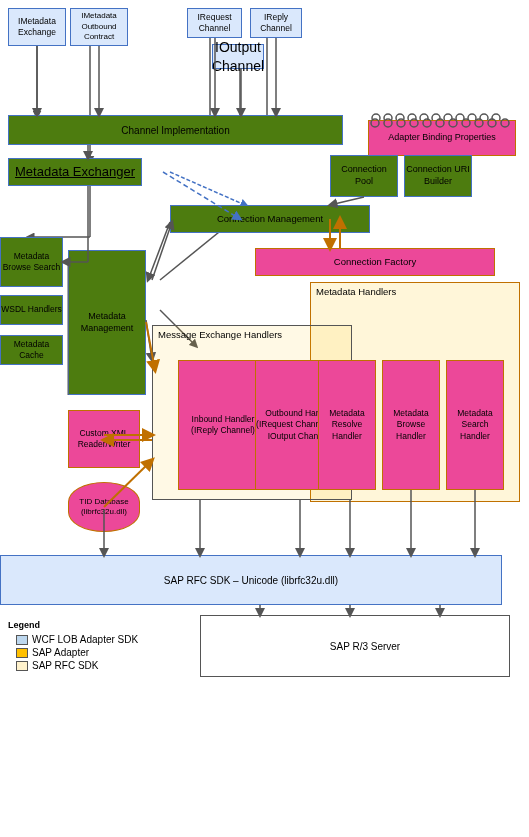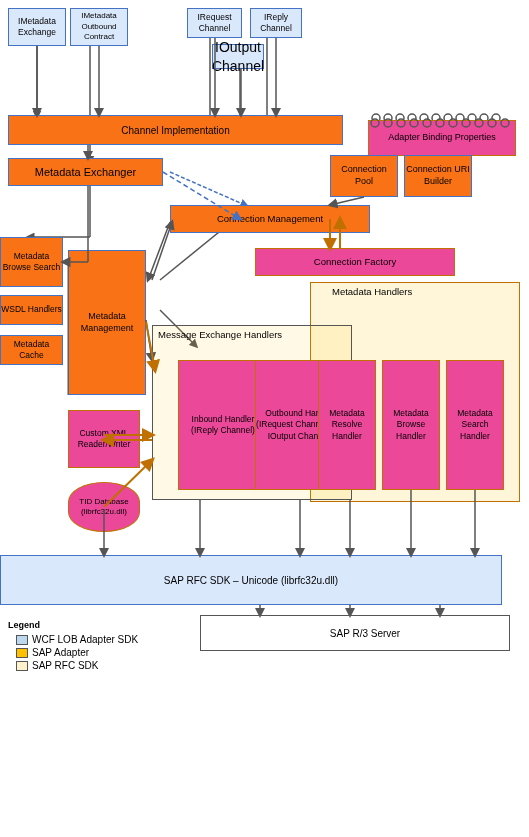--- a/index.html
+++ b/index.html
@@ -21,21 +21,21 @@
       position: absolute;
       border: 1.5px solid #555;
       display: flex;
       align-items: center;
       justify-content: center;
       text-align: center;
       font-size: 9.5px;
       line-height: 1.3;
     }
     .box-blue {
-      background: #f97316;
+      background: #4d7c0f;
       border-color: #4472c4;
     }
     .box-yellow {
       background: #ec4899;
       border-color: #c07000;
     }
     .box-white-blue {
       background: #dae8fc;
       border-color: #4472c4;
     }
@@ -152,58 +152,58 @@
   </div>
 
   <div class="box box-yellow" style="left:368px; top:120px; width:148px; height:36px; font-size:9px;">
     <span>Adapter Binding Properties</span>
   </div>
 
   <div class="box box-blue" style="left:8px; top:115px; width:335px; height:30px; font-size:10px;">
     <span>Channel Implementation</span>
   </div>
 
-  <div class="box box-blue" style="left:8px; top:158px; width:155px; height:28px; font-size:11px;">
+  <div class="box box-blue" style="left:8px; top:158px; width:134px; height:28px; font-size:13px;text-decoration:underline;">
     <span>Metadata Exchanger</span>
   </div>
 
   <div class="box box-blue" style="left:330px; top:155px; width:68px; height:42px; font-size:9px;">
     <span>Connection Pool</span>
   </div>
 
   <div class="box box-blue" style="left:404px; top:155px; width:68px; height:42px; font-size:9px;">
     <span>Connection URI Builder</span>
   </div>
 
   <div class="box box-blue" style="left:170px; top:205px; width:200px; height:28px; font-size:9.5px;">
     <span>Connection Management</span>
   </div>
 
-  <div class="box box-yellow" style="left:255px; top:248px; width:200px; height:28px; font-size:9.5px;text-align:center;">
+  <div class="box box-yellow" style="left:255px; top:248px; width:240px; height:28px; font-size:9.5px;text-align:center;">
     <span>Connection Factory</span>
   </div>
 
   <div class="box box-blue" style="left:0px; top:237px; width:63px; height:50px; font-size:8.5px;">
     <span>Metadata Browse Search</span>
   </div>
 
   <div class="box box-blue" style="left:0px; top:295px; width:63px; height:30px; font-size:8.5px;">
     <span>WSDL Handlers</span>
   </div>
 
   <div class="box box-blue" style="left:0px; top:335px; width:63px; height:30px; font-size:8.5px;">
     <span>Metadata Cache</span>
   </div>
 
   <div class="box box-blue" style="left:68px; top:250px; width:78px; height:145px; font-size:9px;">
     <span>Metadata Management</span>
   </div>
 
   <div class="container-box container-yellow" style="left:310px; top:282px; width:210px; height:220px;">
-    <span class="container-label" style="left:5px; top:3px;margin-left:16px;">Metadata Handlers</span>
+    <span class="container-label" style="left:5px; top:3px;">Metadata Handlers</span>
   </div>
 
   <div class="container-box" style="left:152px; top:325px; width:200px; height:175px; border-color:#555; background:rgba(255,192,0,0.1);">
     <span class="container-label" style="left:5px; top:3px;">Message Exchange Handlers</span>
   </div>
 
   <div class="box box-yellow" style="left:158px; top:360px; width:90px; height:130px; font-size:8.5px;margin-left:20px;">
     <span>Inbound Handler (IReply Channel)</span>
   </div>
 
@@ -244,21 +244,21 @@
     <div class="legend-item">
       <div class="legend-box legend-yellow"></div>
       <span>SAP Adapter</span>
     </div>
     <div class="legend-item">
       <div class="legend-box legend-lightyellow"></div>
       <span>SAP RFC SDK</span>
     </div>
   </div>
 
-  <div class="box" style="left:200px; top:615px; width:310px; height:36px; font-size:10px; border-color:#555; background:#fff;padding-left:20px;">
+  <div class="box" style="left:200px; top:615px; width:310px; height:62px; font-size:10px; border-color:#555; background:#fff;padding-left:20px;">
     <span>SAP R/3 Server</span>
   </div>
 
   <svg style="position:absolute; top:118px; left:370px; width:140px; height:10px;">
     <circle cx="5" cy="5" r="4" fill="none" stroke="#555" stroke-width="1.5"></circle>
     <circle cx="18" cy="5" r="4" fill="none" stroke="#555" stroke-width="1.5"></circle>
     <circle cx="31" cy="5" r="4" fill="none" stroke="#555" stroke-width="1.5"></circle>
     <circle cx="44" cy="5" r="4" fill="none" stroke="#555" stroke-width="1.5"></circle>
     <circle cx="57" cy="5" r="4" fill="none" stroke="#555" stroke-width="1.5"></circle>
     <circle cx="70" cy="5" r="4" fill="none" stroke="#555" stroke-width="1.5"></circle>

